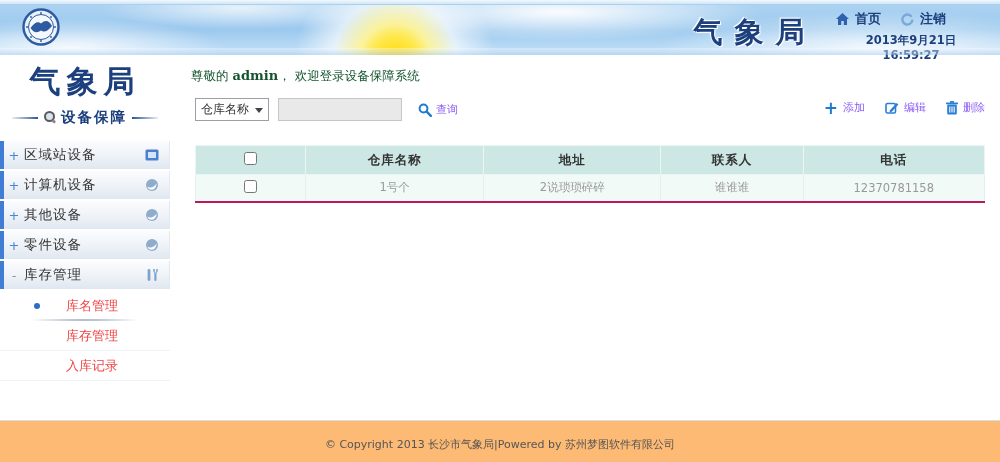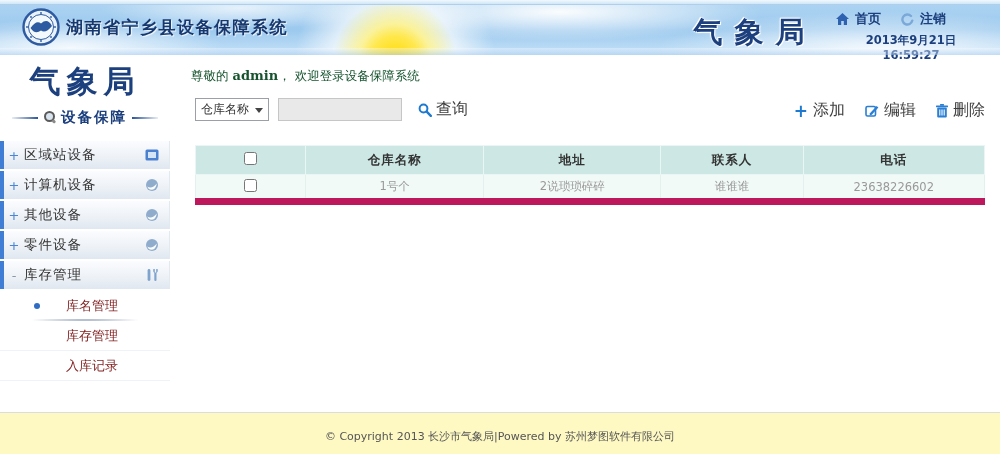--- a/index.html
+++ b/index.html
@@ -86,21 +86,21 @@
     border-right:1px solid #e3e9f0;
     cursor:pointer;
   }
   .menu-prefix { width:20px; text-align:center; font-size:13px; color:#4a86d8; }
   .menu-prefix.minus { color:#8a97a8; }
   .menu-label { font-size:13.5px; color:#333; letter-spacing:1px; }
   .menu-icon { margin-left:auto; margin-right:10px; display:flex; }
   .submenu { width:170px; }
   .submenu-item {
     position:relative; height:30px; display:flex; align-items:center;
-    padding-left:66px; font-size:13px; color:#7f1d1d; cursor:pointer;
+    padding-left:66px; font-size:13px; color:#ef4444; cursor:pointer;
     border-bottom:1px solid #eef3f8;
   }
   .submenu-item.active { border-bottom:1px solid transparent; }
   .submenu-item.active::after {
     content:""; position:absolute; left:8px; right:8px; bottom:-1px; height:2px;
     background:radial-gradient(ellipse 70px 2px at 50% 50%, rgba(60,90,130,0.55), rgba(60,90,130,0) 80%);
   }
   .active-dot {
     position:absolute; left:34px; top:12px; width:6px; height:6px;
     border-radius:50%; background:#2f6cc4;
@@ -129,49 +129,49 @@
     position:absolute; right:5px; top:9px; width:0; height:0;
     border-left:4px solid transparent; border-right:4px solid transparent;
     border-top:5px solid #444;
   }
   .search-input {
     margin-left:9px; width:124px; height:23px;
     background:#e9e9e9; border:1px solid #c6c6c6;
     font-size:12px; color:#333; padding:0 5px; outline:none;
   }
   .query-btn { margin-left:16px; display:flex; align-items:center; gap:4px; cursor:pointer; }
-  .green-label { font-size:16px; color:#404040; }
+  .green-label { font-size:11px; color:#8b5cf6; }
   .toolbar-right {
     position:absolute; right:0; top:2px; display:flex; align-items:center; gap:20px;
   }
   .action-btn { display:flex; align-items:center; gap:5px; cursor:pointer; }
   .plus-glyph { color:#1e7ad0; font-size:17px; font-weight:bold; line-height:14px; }
 
   .wh-table {
     width:790px; margin:21px 15px 0 12px; border-collapse:collapse;
   }
   .wh-table th {
     height:29px; background:#cde8e4; border:1px solid #e9f6f4;
     font-size:12.5px; color:#333; font-weight:bold; letter-spacing:1px;
   }
   .wh-table td {
     height:27px; background:#f2faf8; border:1px solid #e2f1ee;
     font-size:11.5px; color:#999; text-align:center;
   }
-  .wh-table tr:last-child td { border-bottom:7px solid #be185d;margin-top:24px; }
+  .wh-table tr:last-child td { border-bottom:2px solid #be185d;margin-top:24px; }
   .row-check, .head-check { width:13px; height:13px; cursor:pointer; }
 
   .pagination { margin:8px 0 0 13px; font-size:12px; color:#444; }
   .pagination .num { color:#5db32d; }
   .pag-gap { display:inline-block; width:14px; }
 
   
   .footer {
-    position:absolute; bottom:8px; left:0; width:1000px; height:42px;
-    background:#fef9c3; border-top:1px solid #dcdcdc;
+    position:absolute; bottom:0; left:0; width:1000px; height:42px;
+    background:#fdba74; border-top:1px solid #dcdcdc;
     text-align:center; padding-top:16px;
     font-size:11px; color:#555;
   }
 </style>
 </head>
 <body>
 
 <div class="top-header">
   <div class="header-topstrip"></div>
   <div class="logo-emblem">
@@ -182,21 +182,20 @@
       <circle cx="19" cy="5" r="0.9" fill="#2d5aa0"></circle>
         <circle cx="19" cy="33" r="0.9" fill="#2d5aa0"></circle>
       <circle cx="5" cy="19" r="0.9" fill="#2d5aa0"></circle>
         <circle cx="33" cy="19" r="0.9" fill="#2d5aa0"></circle>
       <circle cx="9" cy="9" r="0.9" fill="#2d5aa0"></circle>
         <circle cx="29" cy="9" r="0.9" fill="#2d5aa0"></circle>
       <circle cx="9" cy="29" r="0.9" fill="#2d5aa0"></circle>
         <circle cx="29" cy="29" r="0.9" fill="#2d5aa0"></circle>
     </svg>
   </div>
-  <div class="header-title">湖南省宁乡县设备保障系统</div>
   <div class="header-brand">气象局</div>
   <div class="header-right">
     <div class="header-links">
       <span style="display:flex;">
         <svg width="13" height="12" viewBox="0 0 13 12">
             <path d="M6.5 0 L13 6 H11 V12 H7.8 V8 H5.2 V12 H2 V6 H0 Z" fill="#2e62b0"></path>
           </svg>
       </span>
       <span class="header-link">首页</span>
       <span class="link-gap"></span>
@@ -365,21 +364,21 @@
         </tr>
       </thead>
       <tbody>
         <tr>
           <td>
             <input type="checkbox" class="row-check" style="">
           </td>
           <td>1号个</td>
           <td>2说琐琐碎碎</td>
           <td>谁谁谁</td>
-          <td>23638226602</td>
+          <td>12370781158</td>
         </tr>
       </tbody>
     </table>
 
   </div>
 </div>
 
 <div class="footer">
   <span>© Copyright 2013 长沙市气象局|Powered by 苏州梦图软件有限公司</span>
 </div>

